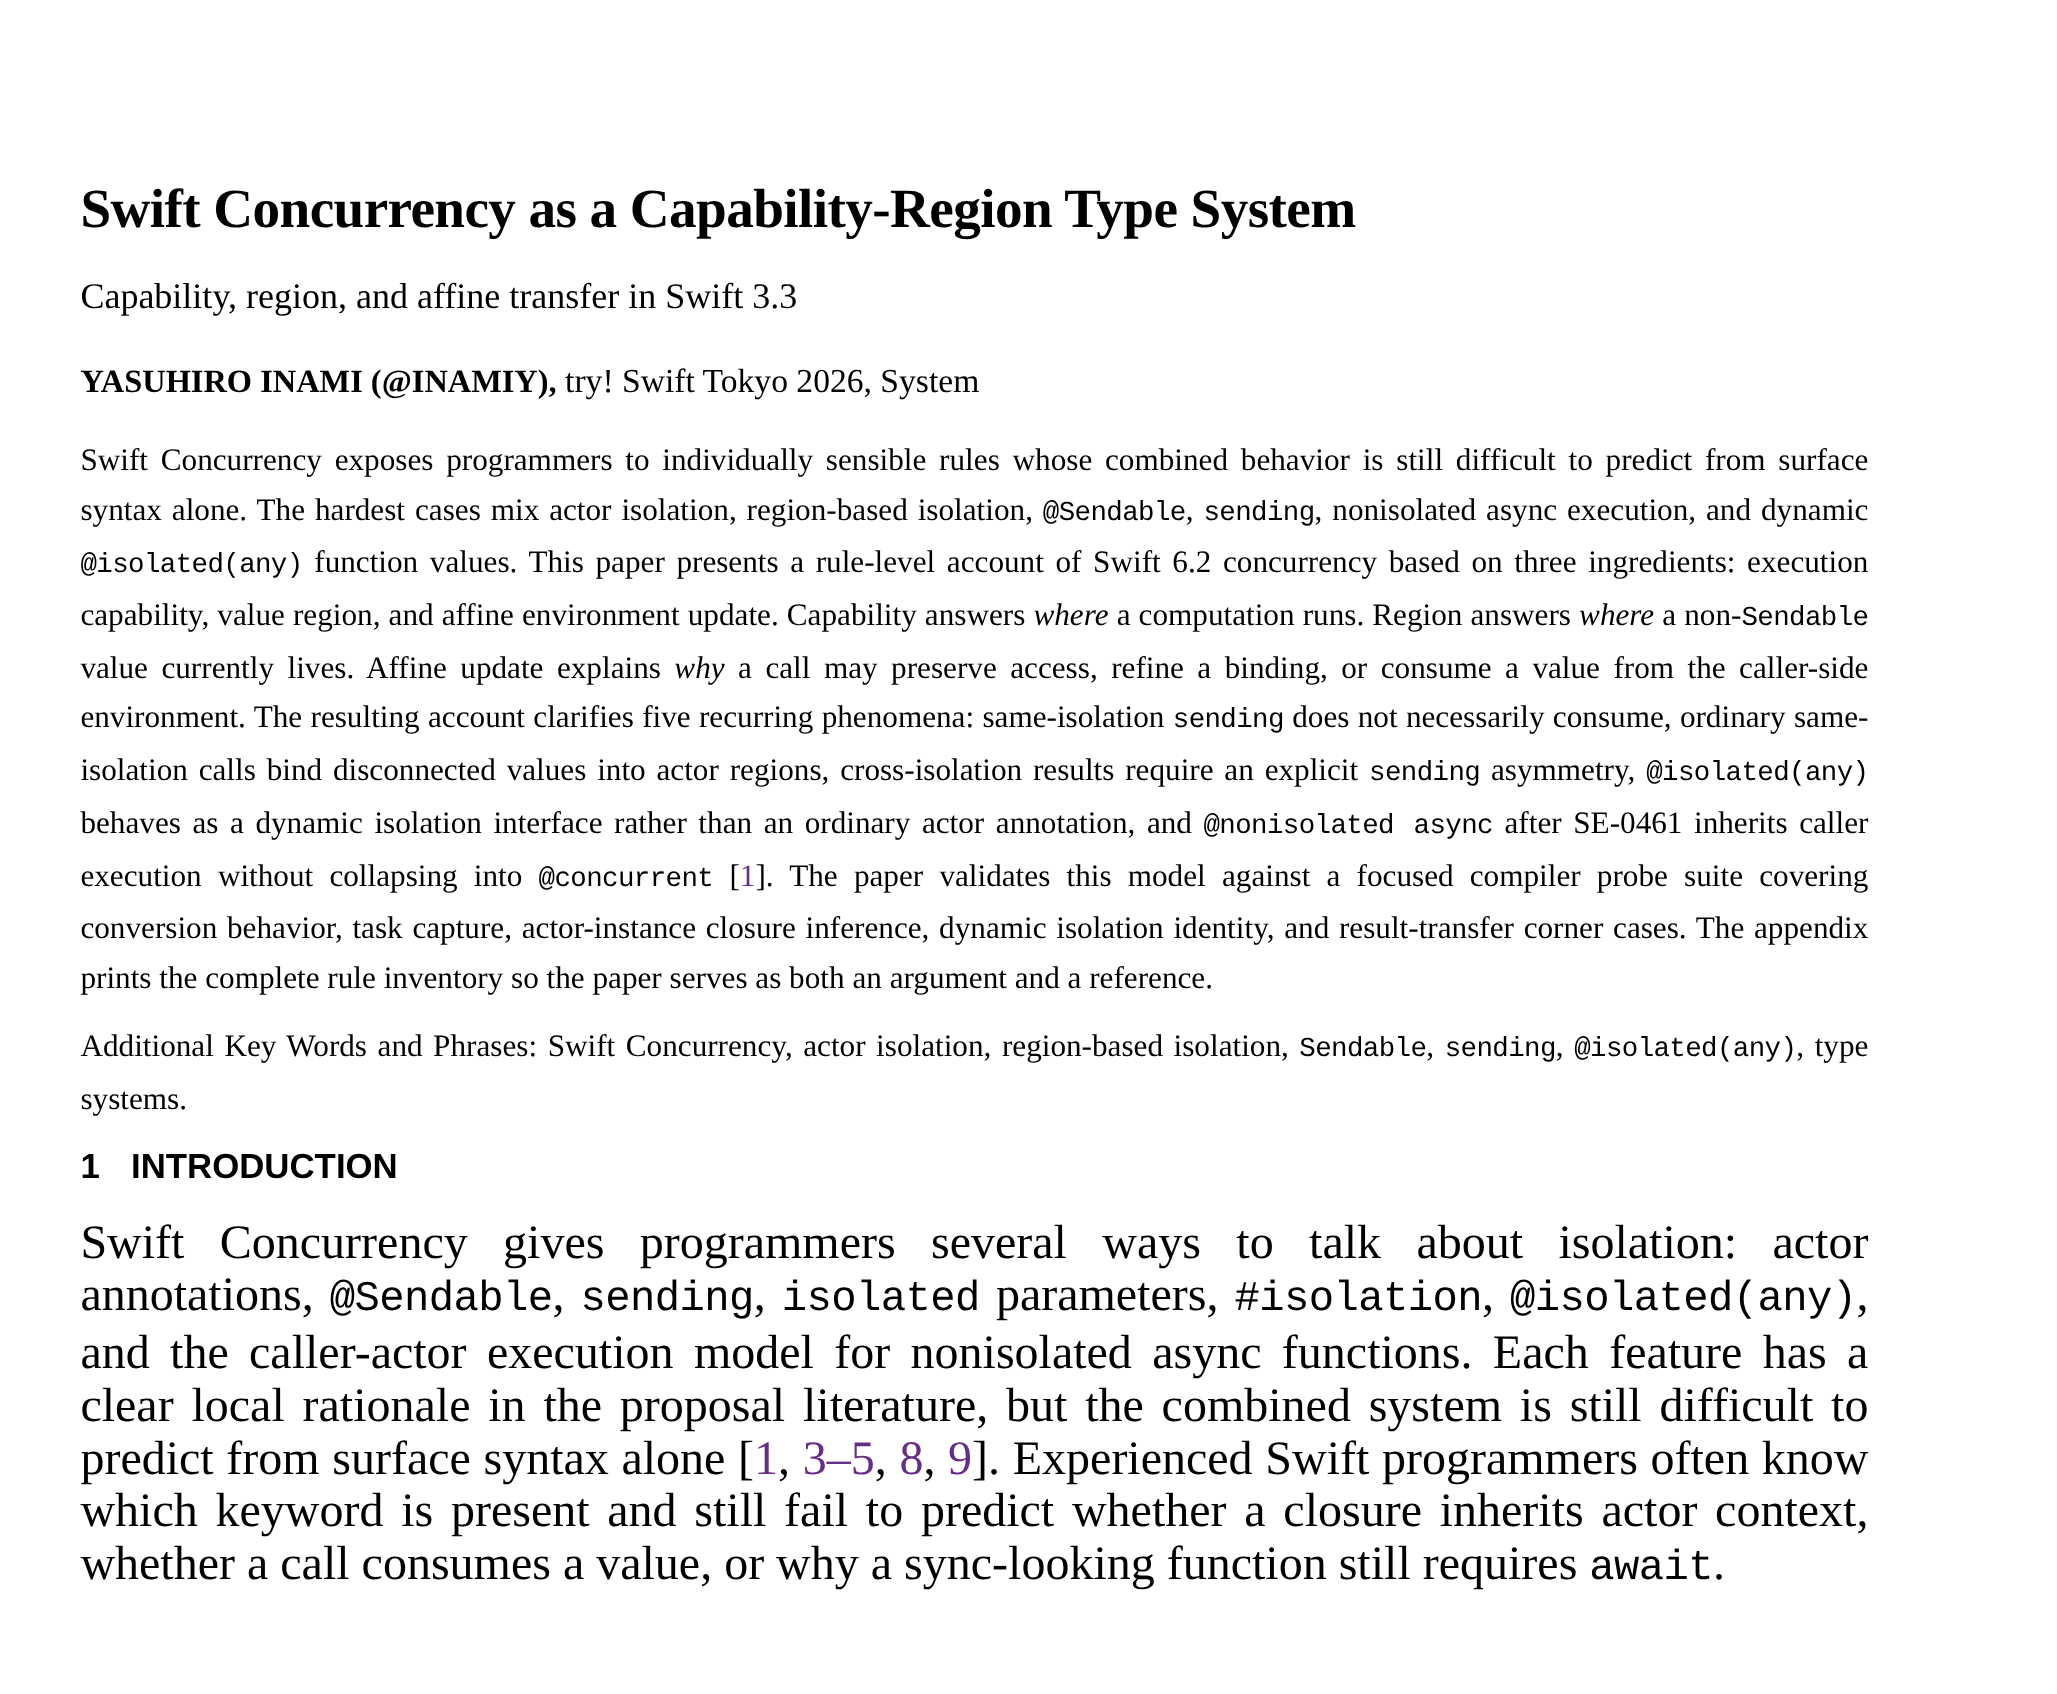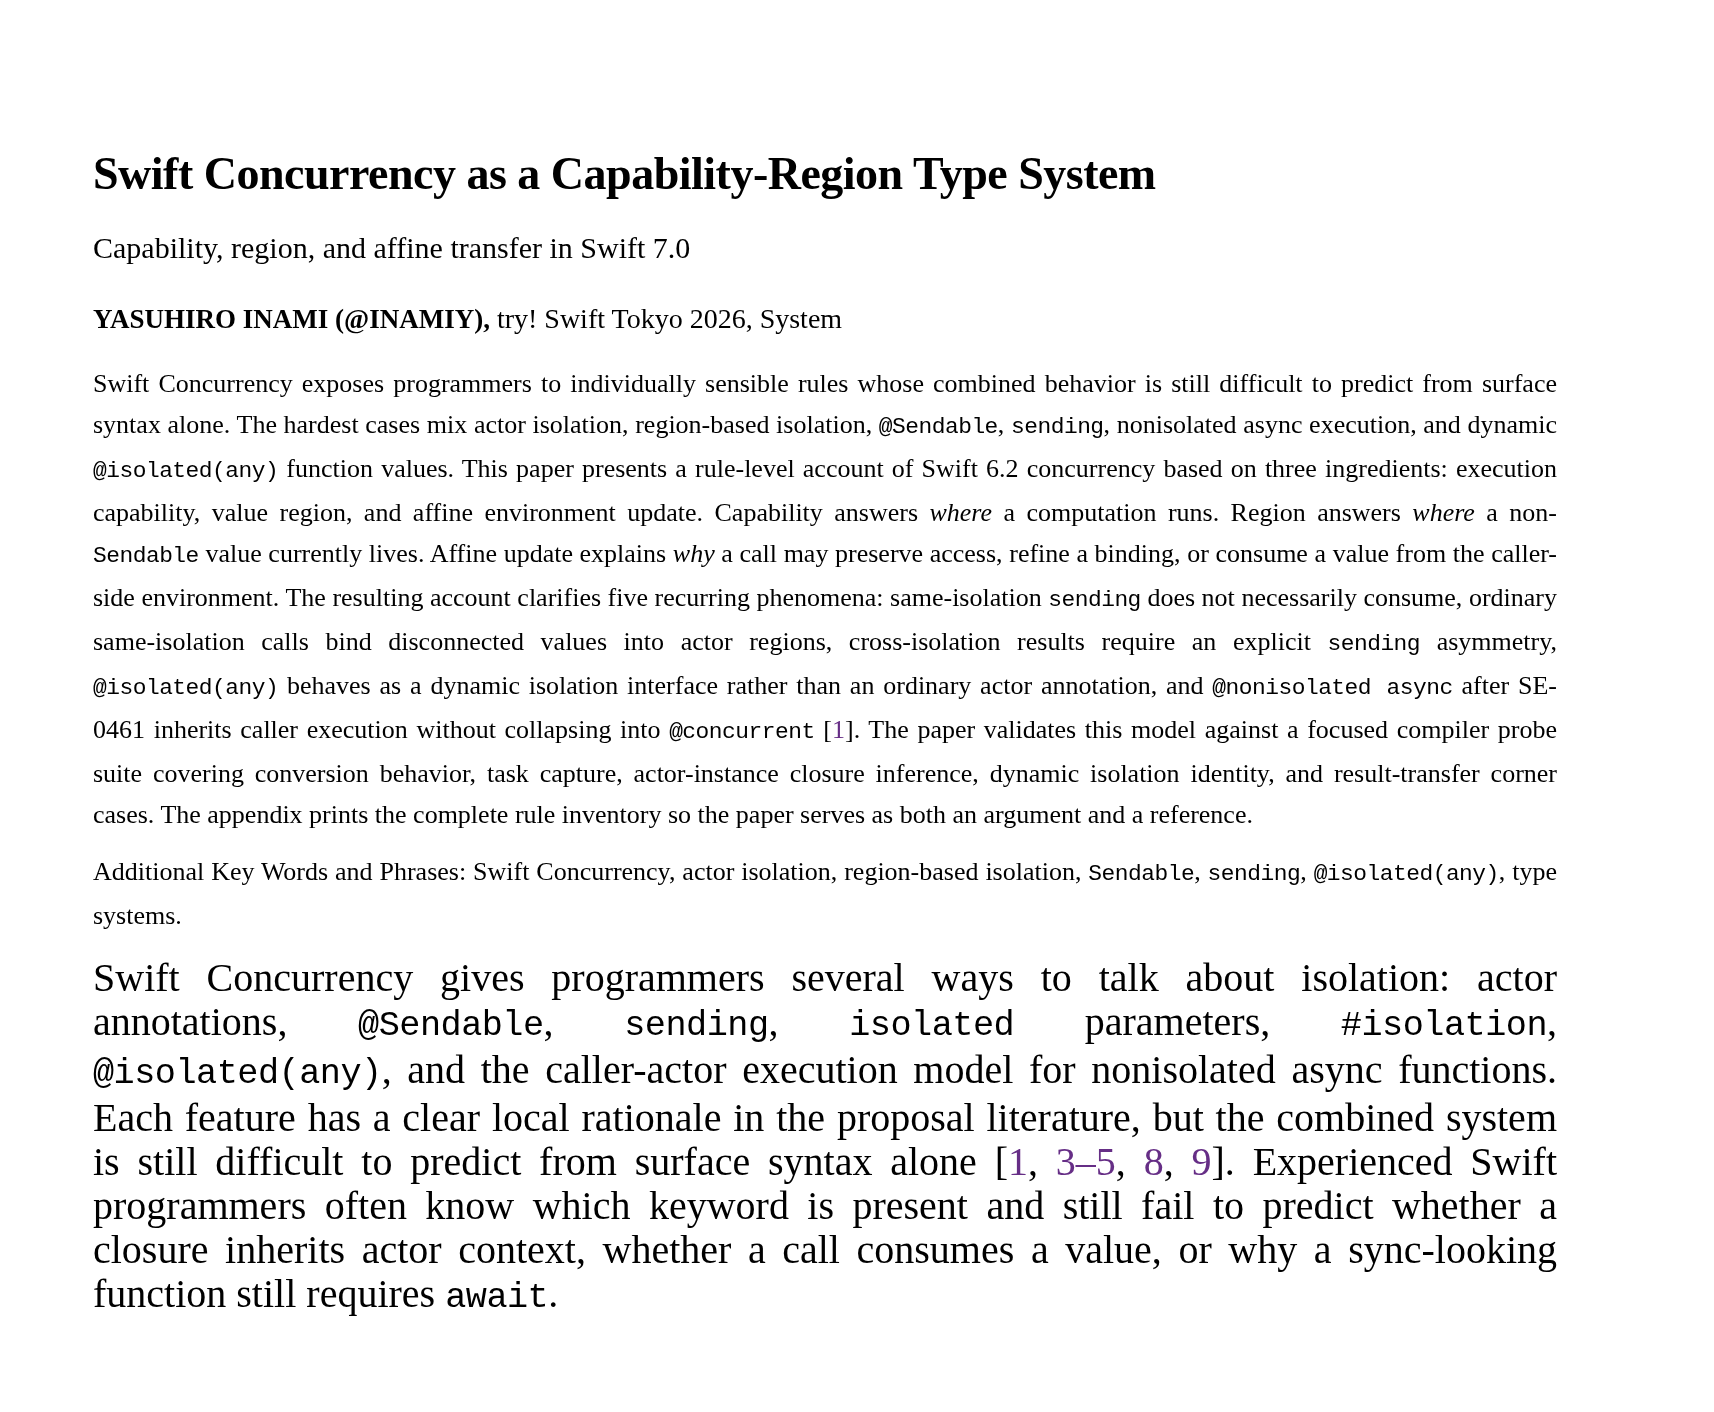--- a/index.html
+++ b/index.html
@@ -7,21 +7,21 @@
     padding: 0;
     background: #ffffff;
     width: 1714px;
     height: 1412px;
     overflow: hidden;
   }
   .page {
     box-sizing: border-box;
     width: 1714px;
     height: 1412px;
-    padding: 148px 157px 20px 93px;
+    padding: 148px 157px 20px 67px;
     background: #ffffff;
     color: #000000;
     font-family: "Liberation Serif", serif;
   }
   .title {
     font-family: "Liberation Serif", serif;
     font-weight: 700;
     font-size: 46px;
     line-height: 1.12;
     margin: 0 0 30px 0;
@@ -87,24 +87,25 @@
     color: #662e86;
   }
 </style>
 </head>
 <body>
 
 <main class="page">
 
   <h1 class="title">Swift Concurrency as a Capability-Region Type System</h1>
 
-  <div class="subtitle">Capability, region, and affine transfer in Swift 7.0</div>
+  <div class="subtitle">Capability, region, and affine transfer in Swift 3.3</div>
 
   <div class="author-line"><span class="author-name">YASUHIRO INAMI (@INAMIY),</span><span class="author-affiliation"> try! Swift Tokyo 2026, System</span></div>
 
   <p class="abstract"><span>Swift Concurrency exposes programmers to individually sensible rules whose combined behavior is still difficult to predict from surface syntax alone. The hardest cases mix actor isolation, region-based isolation, </span><span class="s-mono">@Sendable</span><span>, </span><span class="s-mono">sending</span><span>, nonisolated async execution, and dynamic </span><span class="s-mono">@isolated(any)</span><span> function values. This paper presents a rule-level account of Swift 6.2 concurrency based on three ingredients: execution capability, value region, and affine environment update. Capability answers </span><span class="s-italic">where</span><span> a computation runs. Region answers </span><span class="s-italic">where</span><span> a non-</span><span class="s-mono">Sendable</span><span> value currently lives. Affine update explains </span><span class="s-italic">why</span><span> a call may preserve access, refine a binding, or consume a value from the caller-side environment. The resulting account clarifies five recurring phenomena: same-isolation </span><span class="s-mono">sending</span><span> does not necessarily consume, ordinary same-isolation calls bind disconnected values into actor regions, cross-isolation results require an explicit </span><span class="s-mono">sending</span><span> asymmetry, </span><span class="s-mono">@isolated(any)</span><span> behaves as a dynamic isolation interface rather than an ordinary actor annotation, and </span><span class="s-mono">@nonisolated async</span><span> after SE-0461 inherits caller execution without collapsing into </span><span class="s-mono">@concurrent</span><span> [</span><span class="s-cite">1</span><span>]. The paper validates this model against a focused compiler probe suite covering conversion behavior, task capture, actor-instance closure inference, dynamic isolation identity, and result-transfer corner cases. The appendix prints the complete rule inventory so the paper serves as both an argument and a reference.</span></p>
 
   <p class="keywords"><span>Additional Key Words and Phrases: Swift Concurrency, actor isolation, region-based isolation, </span><span class="s-mono">Sendable</span><span>, </span><span class="s-mono">sending</span><span>, </span><span class="s-mono">@isolated(any)</span><span>, type systems.</span></p>
 
+  <h2 class="section-heading"><span class="section-number">1</span><span class="section-title">INTRODUCTION</span></h2>
 
   <p class="body-par"><span>Swift Concurrency gives programmers several ways to talk about isolation: actor annotations, </span><span class="s-mono">@Sendable</span><span>, </span><span class="s-mono">sending</span><span>, </span><span class="s-mono">isolated</span><span> parameters, </span><span class="s-mono">#isolation</span><span>, </span><span class="s-mono">@isolated(any)</span><span>, and the caller-actor execution model for nonisolated async functions. Each feature has a clear local rationale in the proposal literature, but the combined system is still difficult to predict from surface syntax alone [</span><span class="s-cite">1</span><span>, </span><span class="s-cite">3–5</span><span>, </span><span class="s-cite">8</span><span>, </span><span class="s-cite">9</span><span>]. Experienced Swift programmers often know which keyword is present and still fail to predict whether a closure inherits actor context, whether a call consumes a value, or why a sync-looking function still requires </span><span class="s-mono">await</span><span>.</span></p>
 
 </main>
 
 </body></html>

